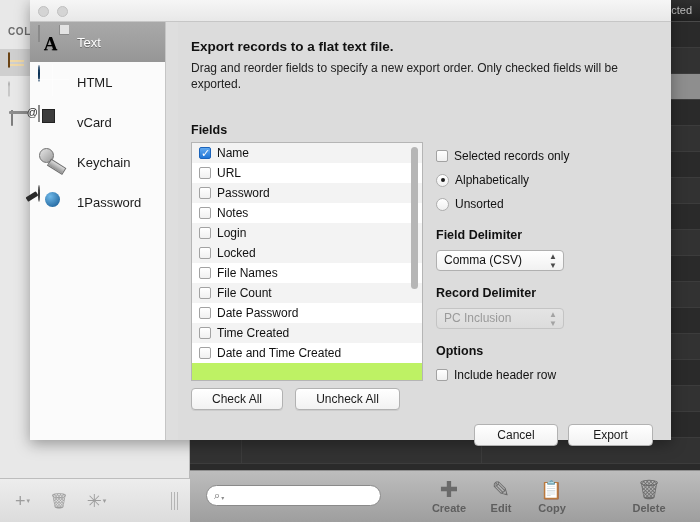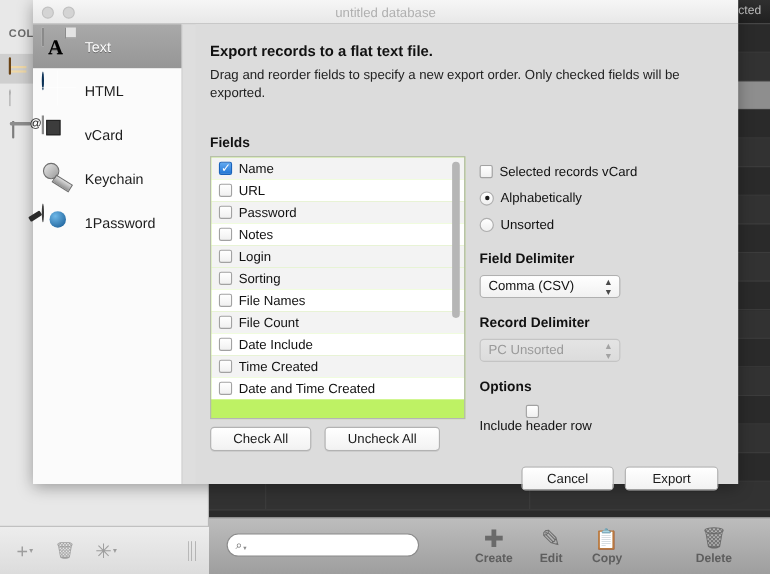--- a/index.html
+++ b/index.html
@@ -322,21 +322,21 @@
   #rdelim-title{ left: 258px; top: 264px; }
   #opts-title  { left: 258px; top: 322px; }
 
   .opt-row {
     position: absolute; left: 258px; display: flex; align-items: center;
     font-size: 12px; color: #111;
   }
   #opt-selected { top: 127px; }
   #opt-alpha    { top: 151px; }
   #opt-unsorted { top: 175px; }
-  #opt-header   { top: 346px; flex-direction: column; }
+  #opt-header   { top: 346px; }
 
   .radio {
     width: 13px; height: 13px; border-radius: 50%;
     border: 1px solid #aeaeae; background: linear-gradient(#fff,#efefef);
     margin-right: 6px; flex: 0 0 13px; position: relative;
   }
   .radio.on::after {
     content: ""; position: absolute; left: 3.5px; top: 3.5px;
     width: 4px; height: 4px; border-radius: 50%; background: #1b1b1b;
   }
@@ -487,21 +487,20 @@
       <span class="tb-label">Delete</span>
     </div>
   </div>
 </div>
 
 <div id="dialog">
 
   <div id="titlebar">
     <div class="tl" id="tl-close"></div>
     <div class="tl" id="tl-min"></div>
-    <div id="win-title">untitled database</div>
   </div>
 
   <div id="fmt-sidebar">
     <div class="fmt-row sel">
       <span class="fmt-ico"><span class="ico-textdoc"></span></span>
       <span>Text</span>
     </div>
     <div class="fmt-row">
       <span class="fmt-ico"><span class="ico-globe"></span></span>
       <span>HTML</span>
@@ -544,33 +543,33 @@
           <div class="fld-row even">
             <span class="cbox"></span>
             <span>Notes</span>
           </div>
           <div class="fld-row odd">
             <span class="cbox"></span>
             <span>Login</span>
           </div>
           <div class="fld-row odd">
             <span class="cbox"></span>
-            <span>Sorting</span>
+            <span>Locked</span>
           </div>
           <div class="fld-row even">
             <span class="cbox"></span>
             <span>File Names</span>
           </div>
           <div class="fld-row odd">
             <span class="cbox"></span>
             <span>File Count</span>
           </div>
           <div class="fld-row even">
             <span class="cbox"></span>
-            <span>Date Include</span>
+            <span>Date Password</span>
           </div>
           <div class="fld-row odd">
             <span class="cbox"></span>
             <span>Time Created</span>
           </div>
           <div class="fld-row even">
             <span class="cbox"></span>
             <span>Date and Time Created</span>
           </div>
         </div>
@@ -578,40 +577,40 @@
         <div id="fields-thumb"></div>
       </div>
     </div>
 
     <div class="btn" id="btn-check-all">Check All</div>
     <div class="btn" id="btn-uncheck-all">Uncheck All</div>
 
 
     <div class="opt-row" id="opt-selected">
       <span class="cbox"></span>
-      <span>Selected records vCard</span>
+      <span>Selected records only</span>
     </div>
     <div class="opt-row" id="opt-alpha">
       <span class="radio on"></span>
       <span>Alphabetically</span>
     </div>
     <div class="opt-row" id="opt-unsorted">
       <span class="radio"></span>
       <span>Unsorted</span>
     </div>
 
     <div class="grp-title" id="fdelim-title">Field Delimiter</div>
     <div class="select" id="select-field">
       <span>Comma (CSV)</span>
       <span class="sel-arrows">▲<br>▼</span>
     </div>
 
     <div class="grp-title" id="rdelim-title">Record Delimiter</div>
     <div class="select disabled" id="select-record">
-      <span>PC Unsorted</span>
+      <span>PC Inclusion</span>
       <span class="sel-arrows">▲<br>▼</span>
     </div>
 
     <div class="grp-title" id="opts-title">Options</div>
     <div class="opt-row" id="opt-header">
       <span class="cbox"></span>
       <span>Include header row</span>
     </div>
 
     <div class="btn" id="btn-cancel">Cancel</div>

